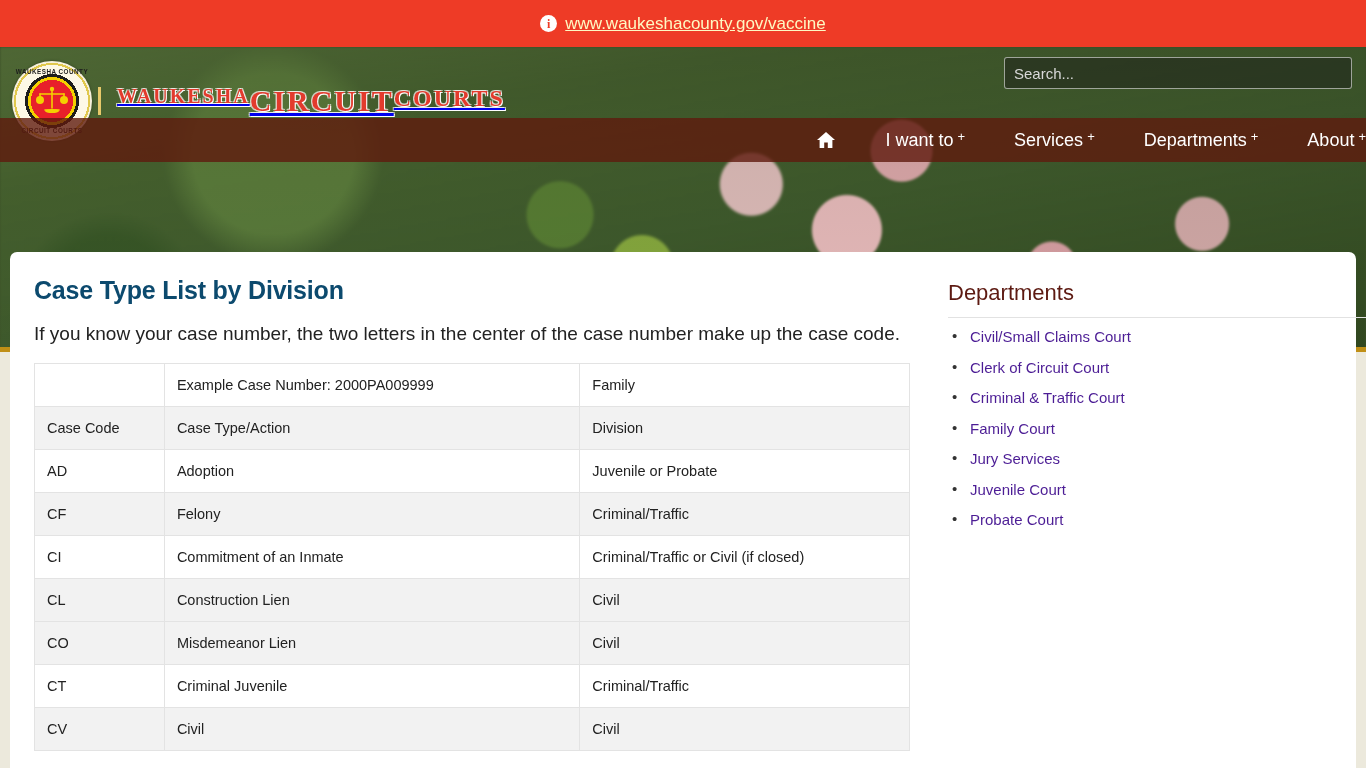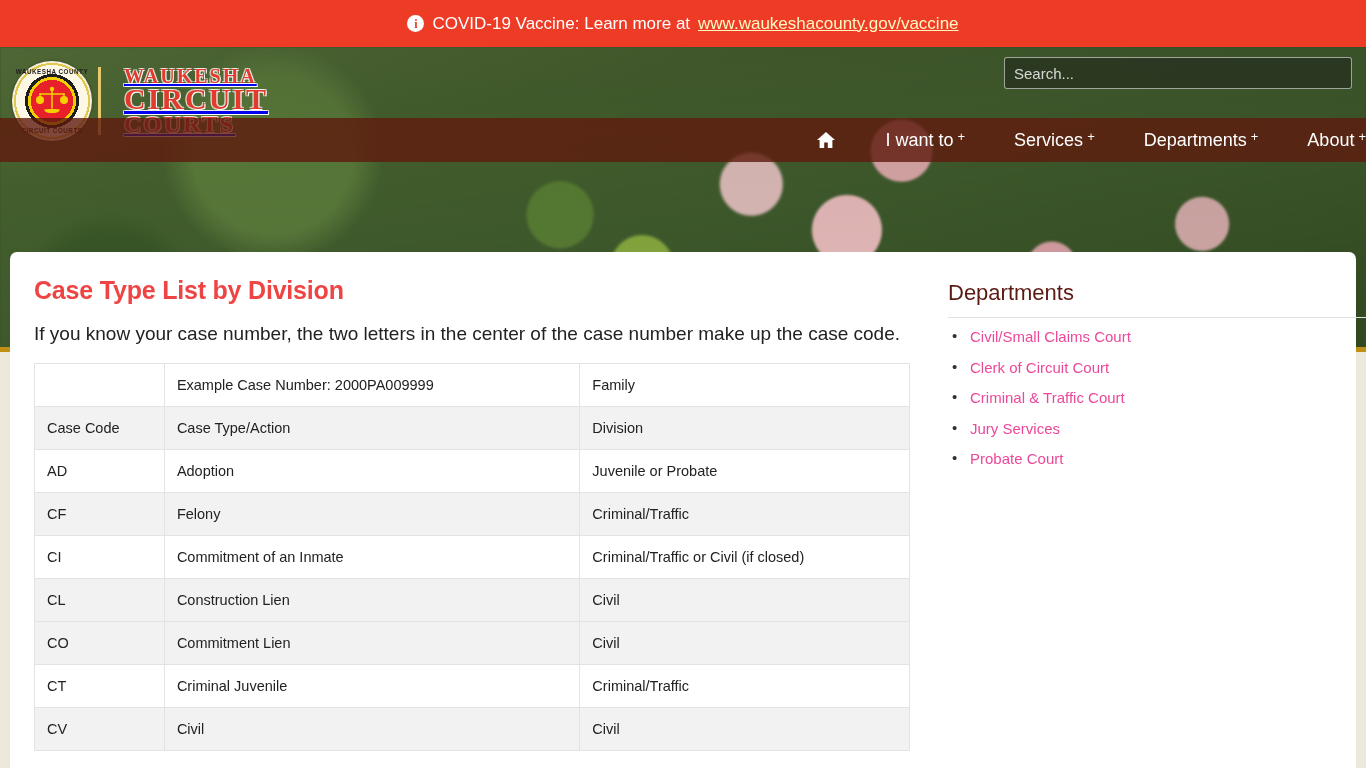--- a/index.html
+++ b/index.html
@@ -114,23 +114,23 @@
   #seal-top-text { top: 7px; }
   #seal-bottom-text { bottom: 7px; }
   #seal-scales {
     position: absolute;
     left: 50%; top: 50%;
     transform: translate(-50%,-50%);
     width: 34px; height: 30px;
   }
   #wordmark {
     display: flex;
-    flex-direction: column;
+    flex-direction: row;
     line-height: .92;
-    padding-left: 23px;
+    padding-left: 16px;
     border-left: 3px solid #e8c96a;
   }
   #wordmark span {
     color: #e23b2d;
     font-weight: bold;
     font-family: "Liberation Serif", serif;
     letter-spacing: 2px;
     text-shadow: 1px 1px 0 #ffffff, -1px -1px 0 rgba(255,255,255,.65), 1px -1px 0 rgba(255,255,255,.65), -1px 1px 0 rgba(255,255,255,.65);
   }
   #wordmark-line1 { font-size: 20px; }
@@ -191,21 +191,21 @@
     border-radius: 7px 7px 0 0;
     z-index: 20;
     padding: 24px 14px 0 24px;
     display: flex;
     gap: 0;
   }
   #main-column { width: 880px; flex: none; }
   #page-title {
     font-size: 25px;
     font-weight: bold;
-    color: #ef4444;
+    color: #0c4a6e;
     margin-bottom: 18px;
     letter-spacing: -.2px;
   }
   #intro-text {
     font-size: 19px;
     color: #222222;
     margin-bottom: 18px;
   }
 
   
@@ -254,33 +254,32 @@
   }
   #department-list li::before {
     content: "\2022";
     position: absolute;
     left: 4px;
     top: -1px;
     color: #333333;
     font-size: 15px;
   }
   .dept-link {
-    color: #ec4899;
+    color: #4c1d95;
     font-size: 15px;
     text-decoration: none;
     cursor: pointer;
   }
 </style>
 </head>
 <body>
 
 <div id="covid-banner">
   <div class="banner-inner">
     <span class="info-icon">i</span>
-    <span>COVID-19 Vaccine: Learn more at</span>
     <a id="banner-link" href="#">www.waukeshacounty.gov/vaccine</a>
   </div>
 </div>
 
 <div id="hero">
   <div id="hero-photo"></div>
   <div id="hero-photo-overlay"></div>
 
   <a id="logo-block" href="#">
     <span id="court-seal">
@@ -371,21 +370,21 @@
             <td class="col-type">Commitment of an Inmate</td>
             <td class="col-div">Criminal/Traffic or Civil (if closed)</td>
           </tr>
           <tr class="odd">
             <td class="col-code">CL</td>
             <td class="col-type">Construction Lien</td>
             <td class="col-div">Civil</td>
           </tr>
           <tr class="odd">
             <td class="col-code">CO</td>
-            <td class="col-type">Commitment Lien</td>
+            <td class="col-type">Misdemeanor Lien</td>
             <td class="col-div">Civil</td>
           </tr>
           <tr class="even">
             <td class="col-code">CT</td>
             <td class="col-type">Criminal Juvenile</td>
             <td class="col-div">Criminal/Traffic</td>
           </tr>
           <tr class="odd">
             <td class="col-code">CV</td>
             <td class="col-type">Civil</td>
@@ -395,18 +394,20 @@
     </table>
   </div>
 
   <aside id="sidebar">
     <h2 id="sidebar-title">Departments</h2>
     <hr id="sidebar-divider">
     <ul id="department-list">
         <li><a class="dept-link" href="#">Civil/Small Claims Court</a></li>
         <li><a class="dept-link" href="#">Clerk of Circuit Court</a></li>
         <li><a class="dept-link" href="#">Criminal &amp; Traffic Court</a></li>
+        <li><a class="dept-link" href="#">Family Court</a></li>
         <li><a class="dept-link" href="#">Jury Services</a></li>
+        <li><a class="dept-link" href="#">Juvenile Court</a></li>
         <li><a class="dept-link" href="#">Probate Court</a></li>
       </ul>
   </aside>
 
 </div>
 
 </body></html>

